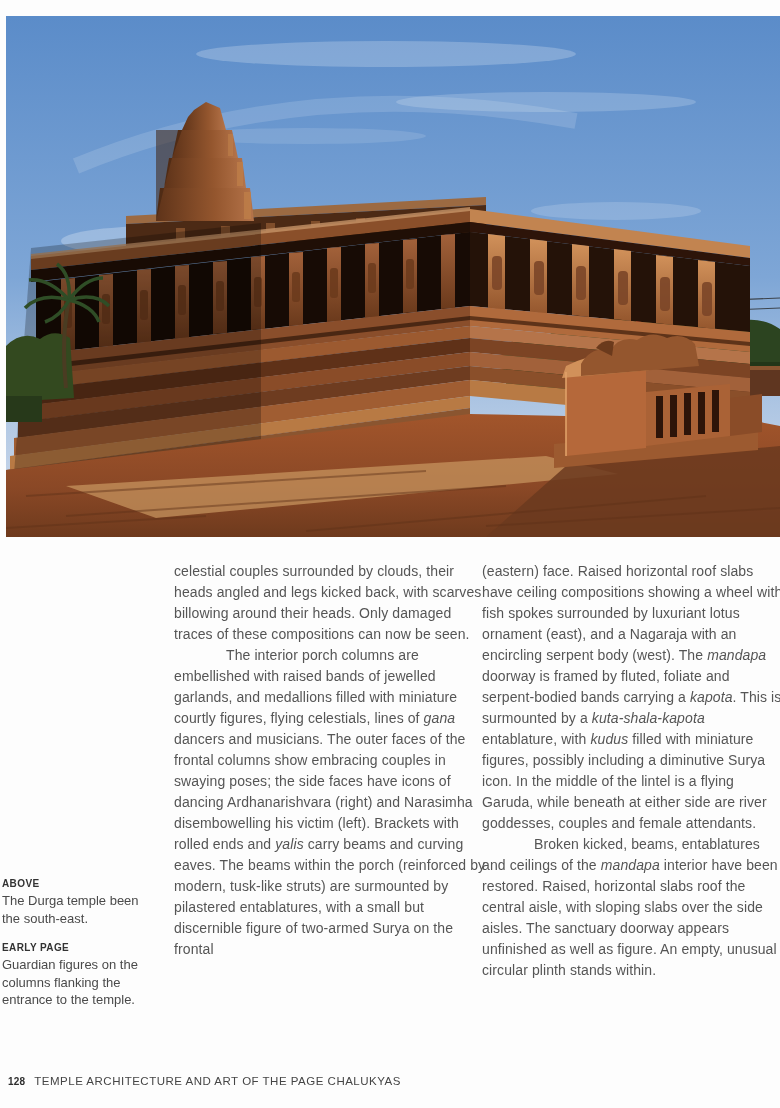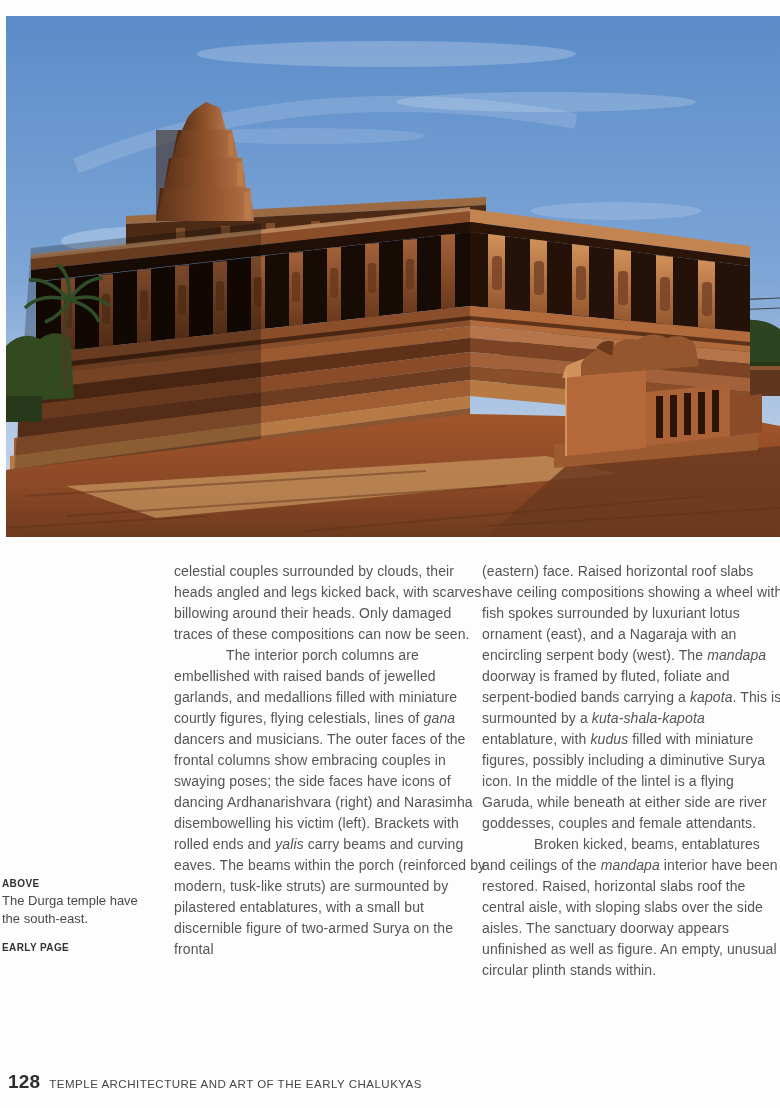--- a/index.html
+++ b/index.html
@@ -19,21 +19,21 @@
   .col em{}
   .col-left{left:174px;width:317px;}
   .col-right{left:482px;width:301px;}
   
   .captions{position:absolute;left:2px;top:878px;width:152px;color:#4a4a4a;}
   .cap-label{font-size:10px;font-weight:bold;letter-spacing:.4px;color:#333;}
   .cap-text{font-size:13px;line-height:17.5px;margin-top:3px;}
   .cap-block + .cap-block{margin-top:15px;}
   
   .footer{position:absolute;left:8px;top:1071px;white-space:nowrap;color:#454545;}
-  .pagenum{font-weight:bold;font-size:19px;letter-spacing:.2px;margin-right:9px;color:#2e2e2e;}
+  .pagenum{font-weight:bold;font-size:10px;letter-spacing:.2px;margin-right:9px;color:#2e2e2e;}
   .booktitle{font-size:11.5px;letter-spacing:.5px;}
 </style>
 </head>
 <body>
 
 <div class="page">
 
   <figure class="photo">
     <svg viewBox="0 0 774 521" preserveAspectRatio="none">
       <defs>
@@ -251,33 +251,34 @@
           <path d="M63 284 q24 6 30 22"></path>
           <path d="M63 284 q-8 16 -24 22"></path>
         </g>
       </g>
     </svg>
   </figure>
 
   <aside class="captions">
     <div class="cap-block">
       <div class="cap-label">ABOVE</div>
-      <div class="cap-text">The Durga temple have the south-east.</div>
+      <div class="cap-text">The Durga temple been the south-east.</div>
     </div>
     <div class="cap-block">
       <div class="cap-label">EARLY PAGE</div>
+      <div class="cap-text">Guardian figures on the columns flanking the entrance to the temple.</div>
     </div>
   </aside>
 
   <div class="col col-left">
       <p><span>celestial couples surrounded by clouds, their heads angled and legs kicked back, with scarves billowing around their heads. Only damaged traces of these compositions can now be seen.</span></p>
       <p class="indent"><span>The interior porch columns are embellished with raised bands of jewelled garlands, and medallions filled with miniature courtly figures, flying celestials, lines of </span><em>gana</em><span> dancers and musicians. The outer faces of the frontal columns show embracing couples in swaying poses; the side faces have icons of dancing Ardhanarishvara (right) and Narasimha disembowelling his victim (left). Brackets with rolled ends and </span><em>yalis</em><span> carry beams and curving eaves. The beams within the porch (reinforced by modern, tusk-like struts) are surmounted by pilastered entablatures, with a small but discernible figure of two-armed Surya on the frontal</span></p>
     </div>
   <div class="col col-right">
       <p><span>(eastern) face. Raised horizontal roof slabs have ceiling compositions showing a wheel with fish spokes surrounded by luxuriant lotus ornament (east), and a Nagaraja with an encircling serpent body (west). The </span><em>mandapa</em><span> doorway is framed by fluted, foliate and serpent-bodied bands carrying a </span><em>kapota</em><span>. This is surmounted by a </span><em>kuta-shala-kapota</em><span> entablature, with </span><em>kudus</em><span> filled with miniature figures, possibly including a diminutive Surya icon. In the middle of the lintel is a flying Garuda, while beneath at either side are river goddesses, couples and female attendants.</span></p>
       <p class="indent"><span>Broken kicked, beams, entablatures and ceilings of the </span><em>mandapa</em><span> interior have been restored. Raised, horizontal slabs roof the central aisle, with sloping slabs over the side aisles. The sanctuary doorway appears unfinished as well as figure. An empty, unusual circular plinth stands within.</span></p>
     </div>
 
   <div class="footer">
-    <span class="pagenum">128</span><span class="booktitle">TEMPLE ARCHITECTURE AND ART OF THE EARLY CHALUKYAS</span>
+    <span class="pagenum">128</span><span class="booktitle">TEMPLE ARCHITECTURE AND ART OF THE PAGE CHALUKYAS</span>
   </div>
 
 </div>
 
 </body></html>

